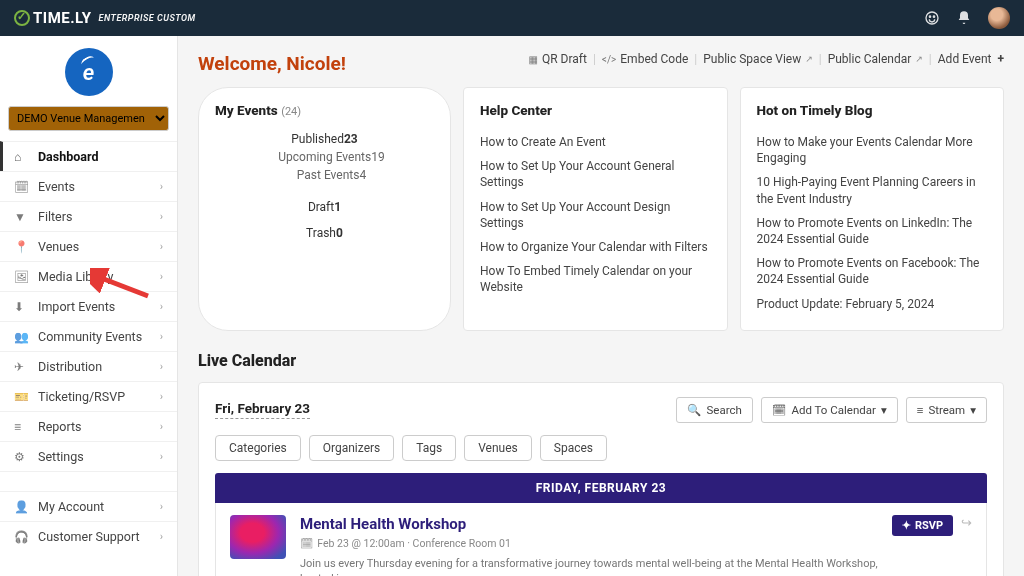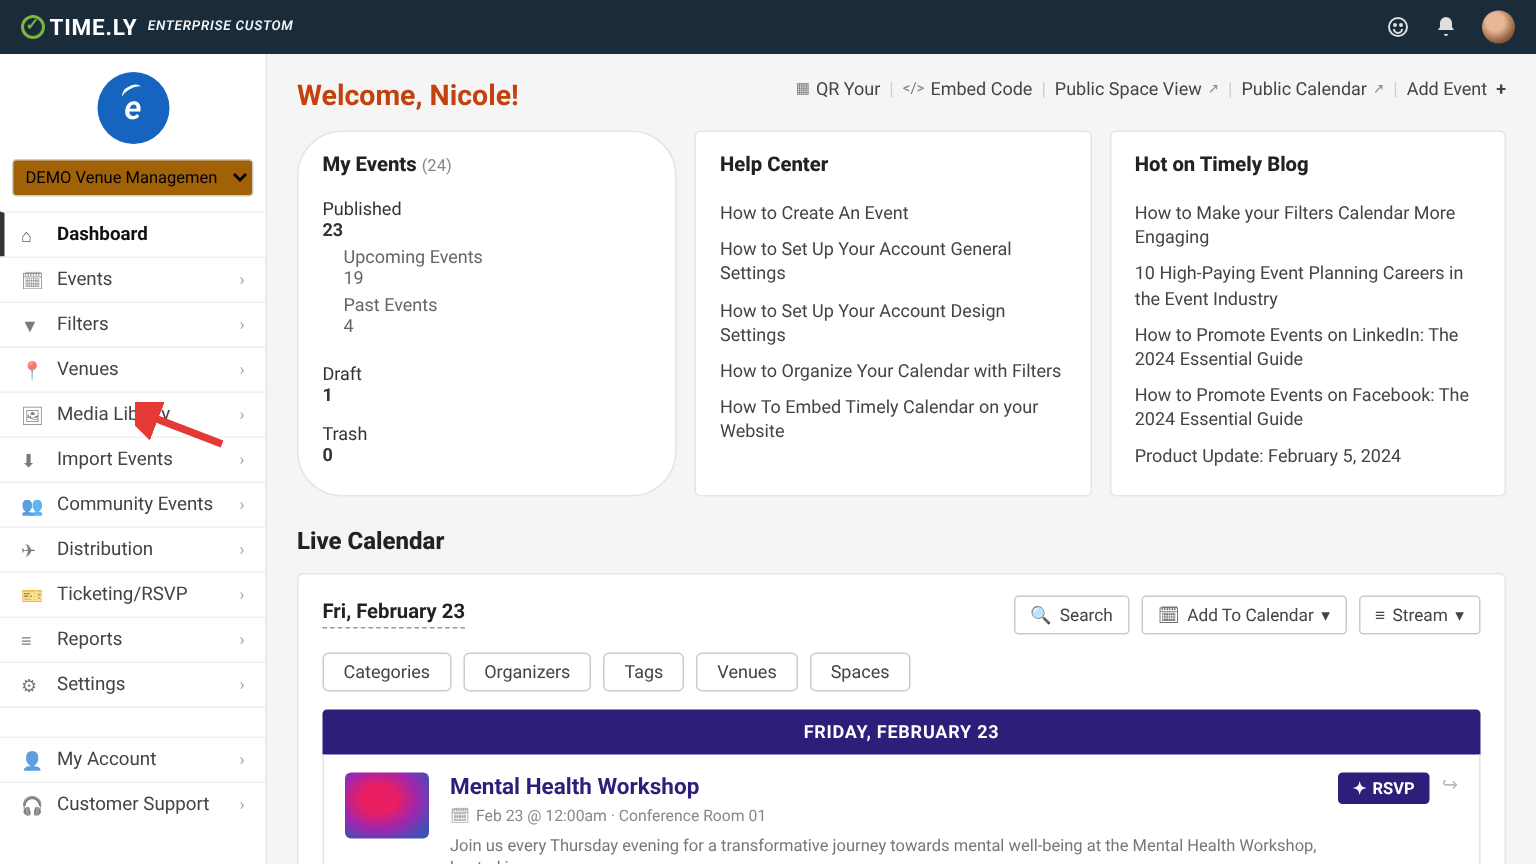--- a/index.html
+++ b/index.html
@@ -33,21 +33,21 @@
 .header-links { margin-left:auto; display:flex; flex-wrap:wrap; gap:6px; align-items:center; font-size:12px; color:#444; justify-content:flex-end; max-width:600px; }
 .header-links .hl { cursor:pointer; display:inline-flex; align-items:center; gap:4px; }
 .header-links .sep { color:#ccc; }
 .hl-icon { font-size:10px; opacity:0.7; }
 .ext-icon { font-size:9px; opacity:0.6; }
 
 .cards { display:flex; gap:12px; padding:0 20px; }
 .card { background:#fff; border:1px solid #e5e5e5; border-radius:4px; padding:14px 16px; flex:1; }
 .card h3 { font-size:13.5px; font-weight:800; color:#222; margin-bottom:12px; }
 .card h3 .count { font-weight:400; font-size:11px; color:#888; }
-.ev-row { display:flex; justify-content:center; font-size:12px; color:#555; padding:2px 0;flex-direction:column; }
+.ev-row { display:flex; justify-content:center; font-size:12px; color:#555; padding:2px 0; }
 .ev-row.head { color:#333; margin-top:8px; }
 .ev-row.indent { padding-left:14px; color:#666; }
 .hc-link { display:block; font-size:12px; color:#444; padding:4px 0; cursor:pointer; line-height:1.35; }
 
 .lc-wrap { padding:20px 20px 0; }
 .lc-title { font-size:16px; font-weight:800; color:#222; margin-bottom:12px; }
 .lc-card { background:#fff; border:1px solid #e5e5e5; border-radius:4px; padding:14px 16px 0; }
 .lc-top { display:flex; align-items:center; margin-bottom:12px; gap:8px; }
 .lc-date { font-size:13.5px; font-weight:700; color:#222; border-bottom:1px dashed #999; padding-bottom:2px; }
 .lc-actions { margin-left:auto; display:flex; gap:8px; }
@@ -172,21 +172,21 @@
         </li>
       </ul>
   </aside>
 
   <main class="main">
     <div class="header">
       <div class="welcome">Welcome, Nicole!</div>
       <div class="header-links">
         <span class="hl">
             <span class="hl-icon">▦</span>
-            <span>QR Your</span>
+            <span>QR Draft</span>
           </span>
         <span class="sep">|</span>
         <span class="hl">
             <span class="hl-icon">&lt;/&gt;</span>
             <span>Embed Code</span>
           </span>
         <span class="sep">|</span>
         <span class="hl">
             <span>Public Space View</span>
             <span class="ext-icon">↗</span>
@@ -234,21 +234,21 @@
             <a class="hc-link">How to Create An Event</a>
             <a class="hc-link">How to Set Up Your Account General Settings</a>
             <a class="hc-link">How to Set Up Your Account Design Settings</a>
             <a class="hc-link">How to Organize Your Calendar with Filters</a>
             <a class="hc-link">How To Embed Timely Calendar on your Website</a>
           </div>
       </div>
       <div class="card">
         <h3>Hot on Timely Blog</h3>
         <div id="blog-links">
-            <a class="hc-link">How to Make your Filters Calendar More Engaging</a>
+            <a class="hc-link">How to Make your Events Calendar More Engaging</a>
             <a class="hc-link">10 High-Paying Event Planning Careers in the Event Industry</a>
             <a class="hc-link">How to Promote Events on LinkedIn: The 2024 Essential Guide</a>
             <a class="hc-link">How to Promote Events on Facebook: The 2024 Essential Guide</a>
             <a class="hc-link">Product Update: February 5, 2024</a>
           </div>
       </div>
     </div>
 
     <div class="lc-wrap">
       <div class="lc-title">Live Calendar</div>

